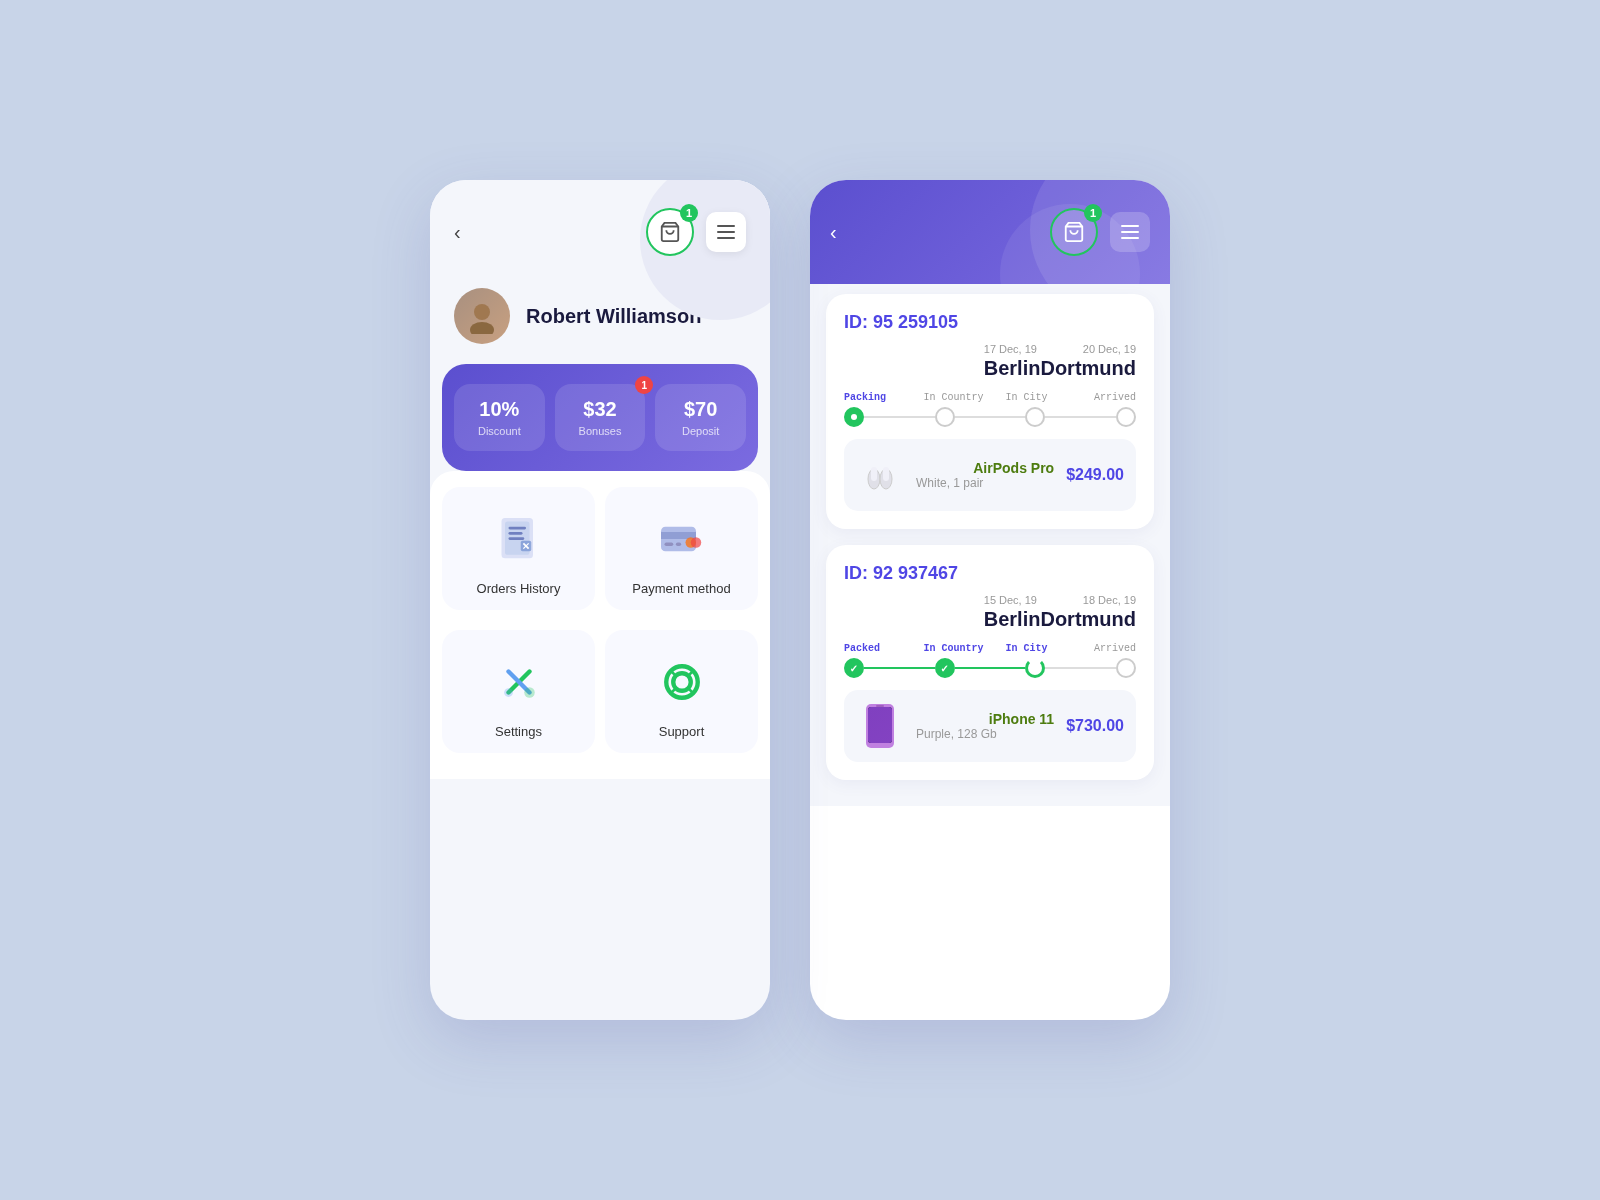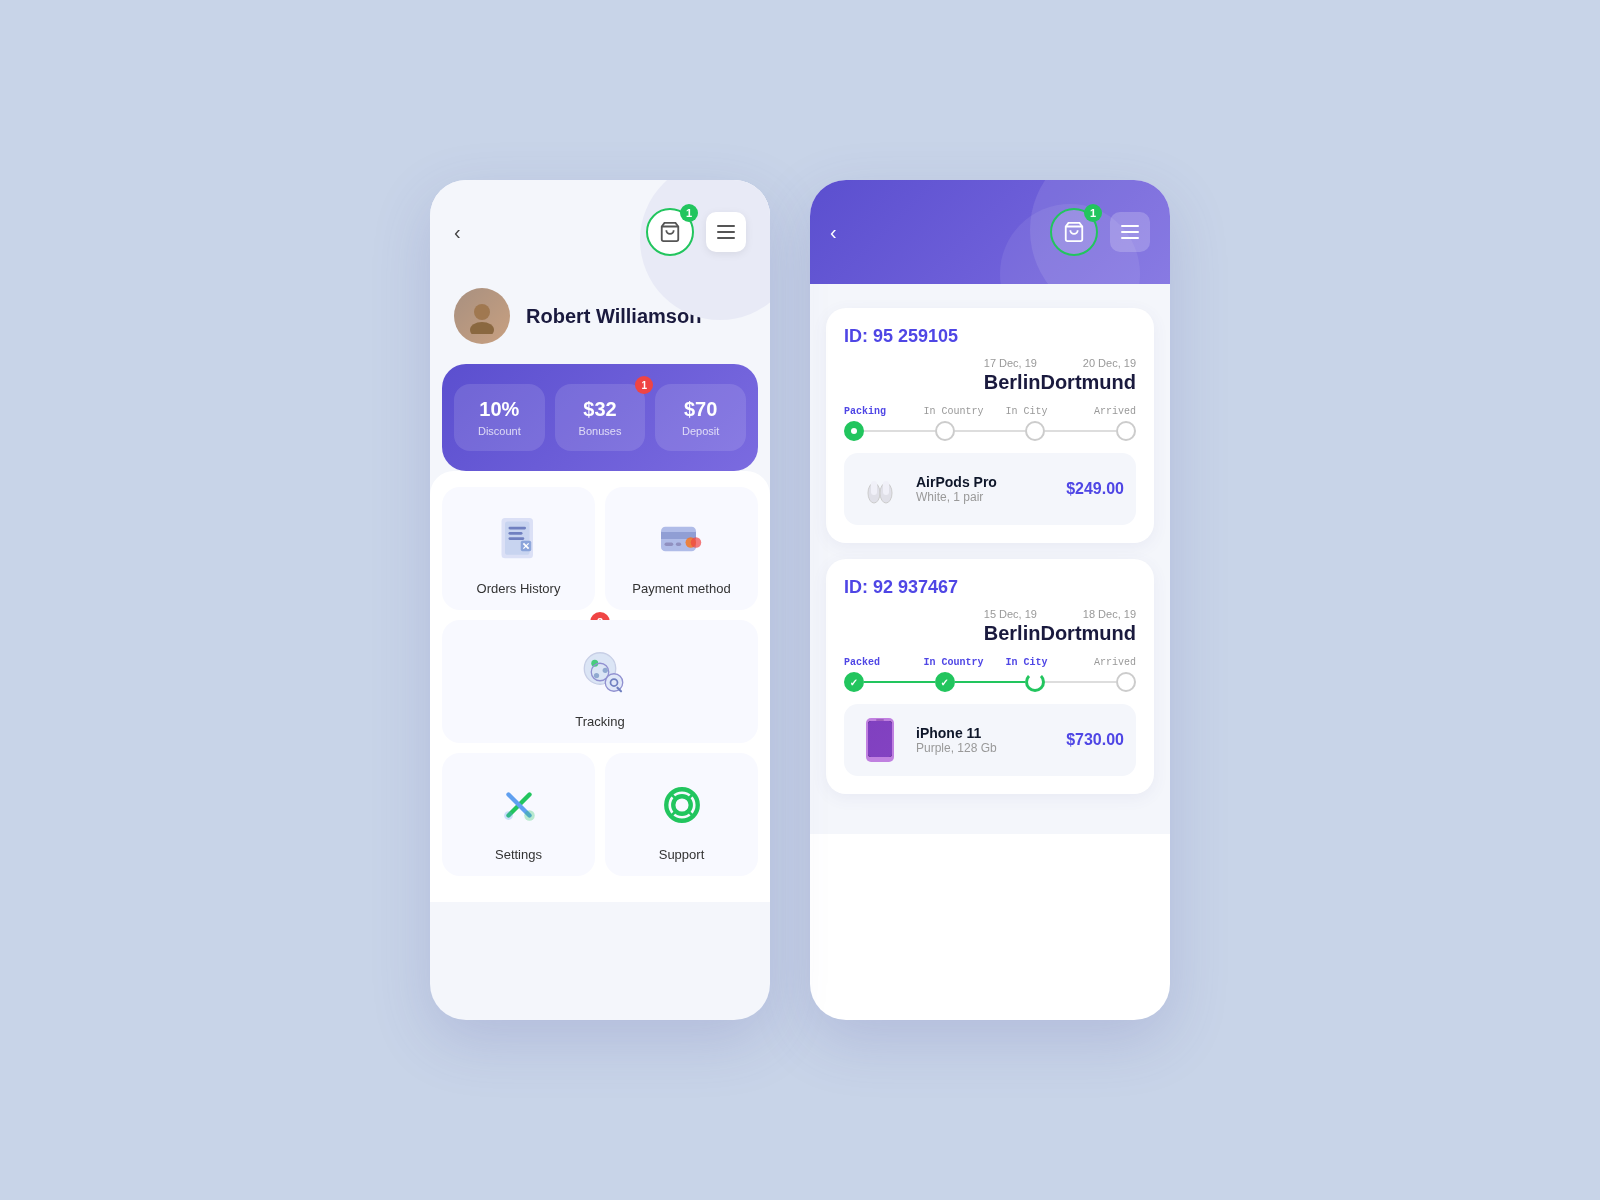--- a/index.html
+++ b/index.html
@@ -336,21 +336,21 @@
     .menu-line-white {
       width: 18px;
       height: 2px;
       background: #fff;
       border-radius: 2px;
     }
 
     
     .orders-scroll {
       background: #f4f6fb;
-      padding: 24px 16px;
+      padding: 10px 16px;
       overflow-y: auto;
       max-height: calc(840px - 104px);
     }
     .order-card {
       background: #fff;
       border-radius: 20px;
       padding: 18px;
       margin-bottom: 16px;
       box-shadow: 0 4px 16px rgba(80,80,160,0.07);
     }
@@ -461,21 +461,22 @@
       align-items: center;
       justify-content: center;
       flex-shrink: 0;
     }
     .product-info {
       flex: 1;
     }
     .product-name {
       font-size: 14px;
       font-weight: 700;
-      color: #0f172a;
+      color: #4d7c0f;
+      text-align: right;
     }
     .product-desc {
       font-size: 12px;
       color: #999;
     }
     .product-price {
       font-size: 16px;
       font-weight: 700;
       color: #4f46e5;
     }
@@ -561,38 +562,20 @@
               <rect x="12" y="36" width="10" height="4" rx="2" fill="#9090c0"></rect>
               <rect x="25" y="36" width="6" height="4" rx="2" fill="#9090c0"></rect>
               <circle cx="42" cy="36" r="6" fill="#f97316" opacity="0.8"></circle>
               <circle cx="48" cy="36" r="6" fill="#ef4444" opacity="0.7"></circle>
             </svg>
           </div>
           <span class="cell-label">Payment method</span>
         </div>
       </div>
       <div class="grid-row">
-        <div style="position:relative; flex:1">
-          <span class="grid-badge">2</span>
-          <div class="grid-cell">
-            <div class="cell-icon">
-              <svg class="icon-svg" viewBox="0 0 64 64" fill="none">
-                <circle cx="32" cy="28" r="18" fill="#b0c8e8" opacity="0.4" stroke="#8090c0" stroke-width="1.5"></circle>
-                <circle cx="26" cy="22" r="4" fill="#22c55e" opacity="0.8"></circle>
-                <circle cx="38" cy="30" r="3" fill="#7090c0" opacity="0.7"></circle>
-                <circle cx="28" cy="36" r="3" fill="#7090c0" opacity="0.7"></circle>
-                <circle cx="32" cy="32" r="10" fill="none" stroke="#9090d0" stroke-width="1.5"></circle>
-                <circle cx="48" cy="44" r="10" fill="#e0e8f8" stroke="#9090d0" stroke-width="1.5"></circle>
-                <circle cx="48" cy="44" r="4" fill="none" stroke="#7080c0" stroke-width="2"></circle>
-                <line x1="52" y1="50" x2="56" y2="54" stroke="#7080c0" stroke-width="2.5" stroke-linecap="round"></line>
-              </svg>
-            </div>
-            <span class="cell-label">Tracking</span>
-          </div>
-        </div>
       </div>
       <div class="grid-row">
         <div class="grid-cell">
           <div class="cell-icon">
             <svg class="icon-svg" viewBox="0 0 64 64" fill="none">
               <line x1="20" y1="44" x2="44" y2="20" stroke="#22c55e" stroke-width="5" stroke-linecap="round"></line>
               <line x1="20" y1="20" x2="44" y2="44" stroke="#60a0f0" stroke-width="5" stroke-linecap="round"></line>
               <circle cx="44" cy="44" r="6" fill="#22c55e" opacity="0.3"></circle>
               <circle cx="20" cy="44" r="5" fill="#60a0f0" opacity="0.3"></circle>
             </svg>

